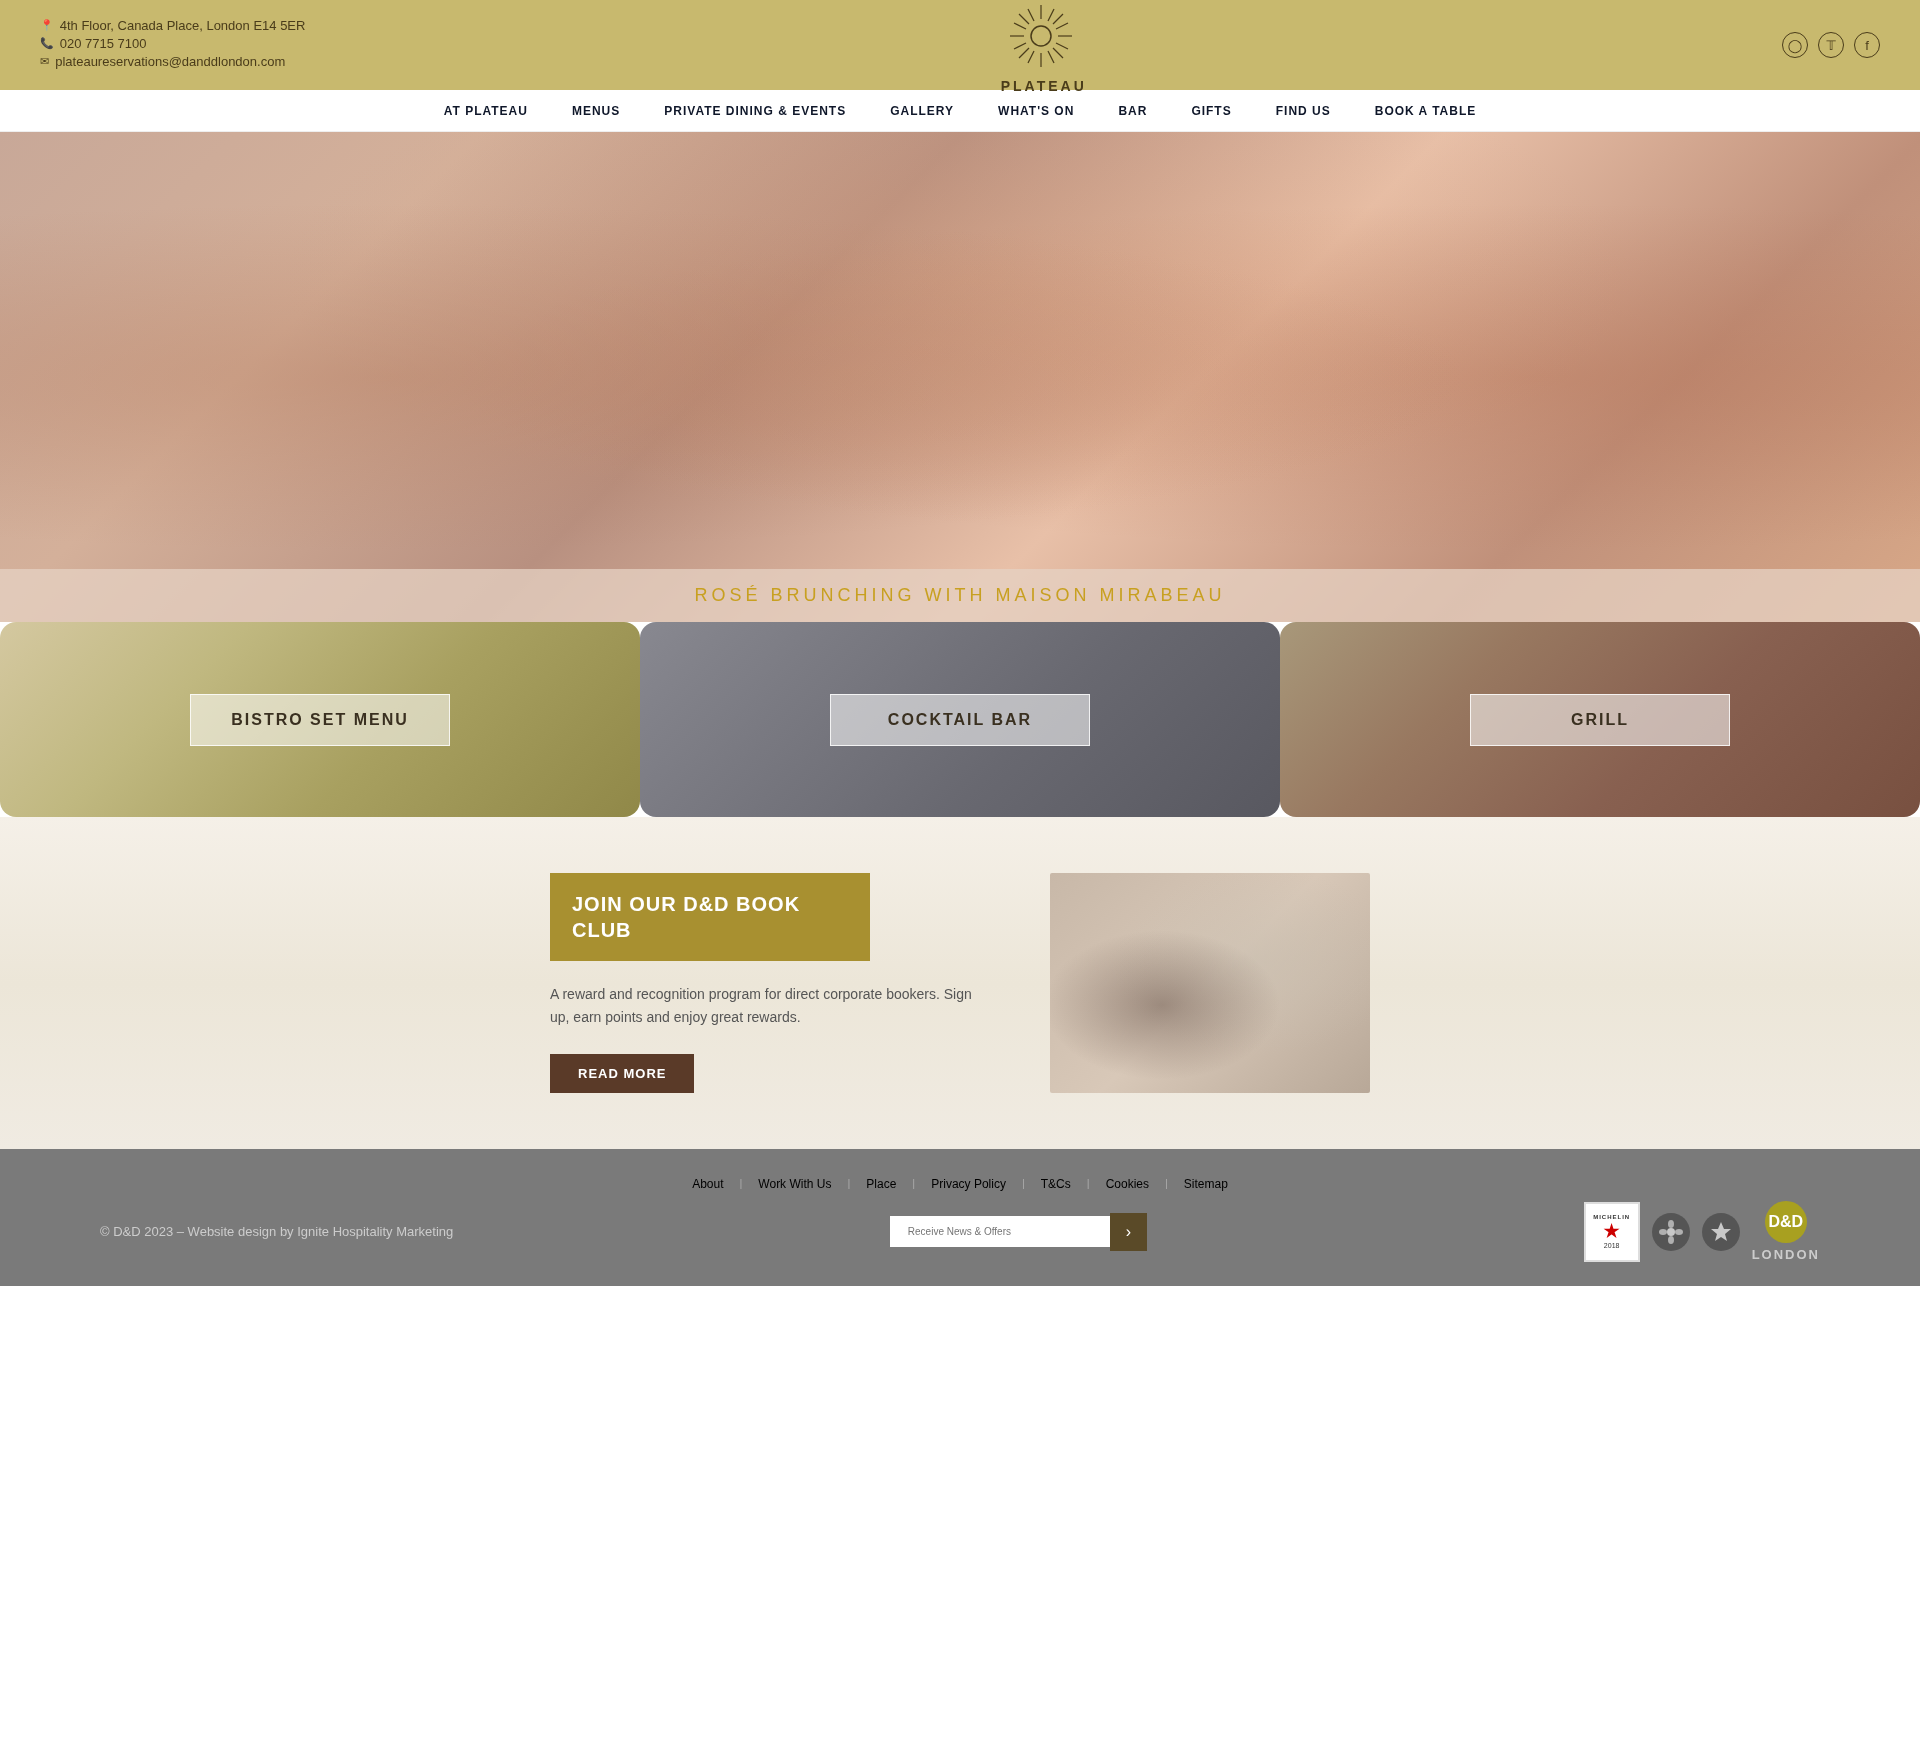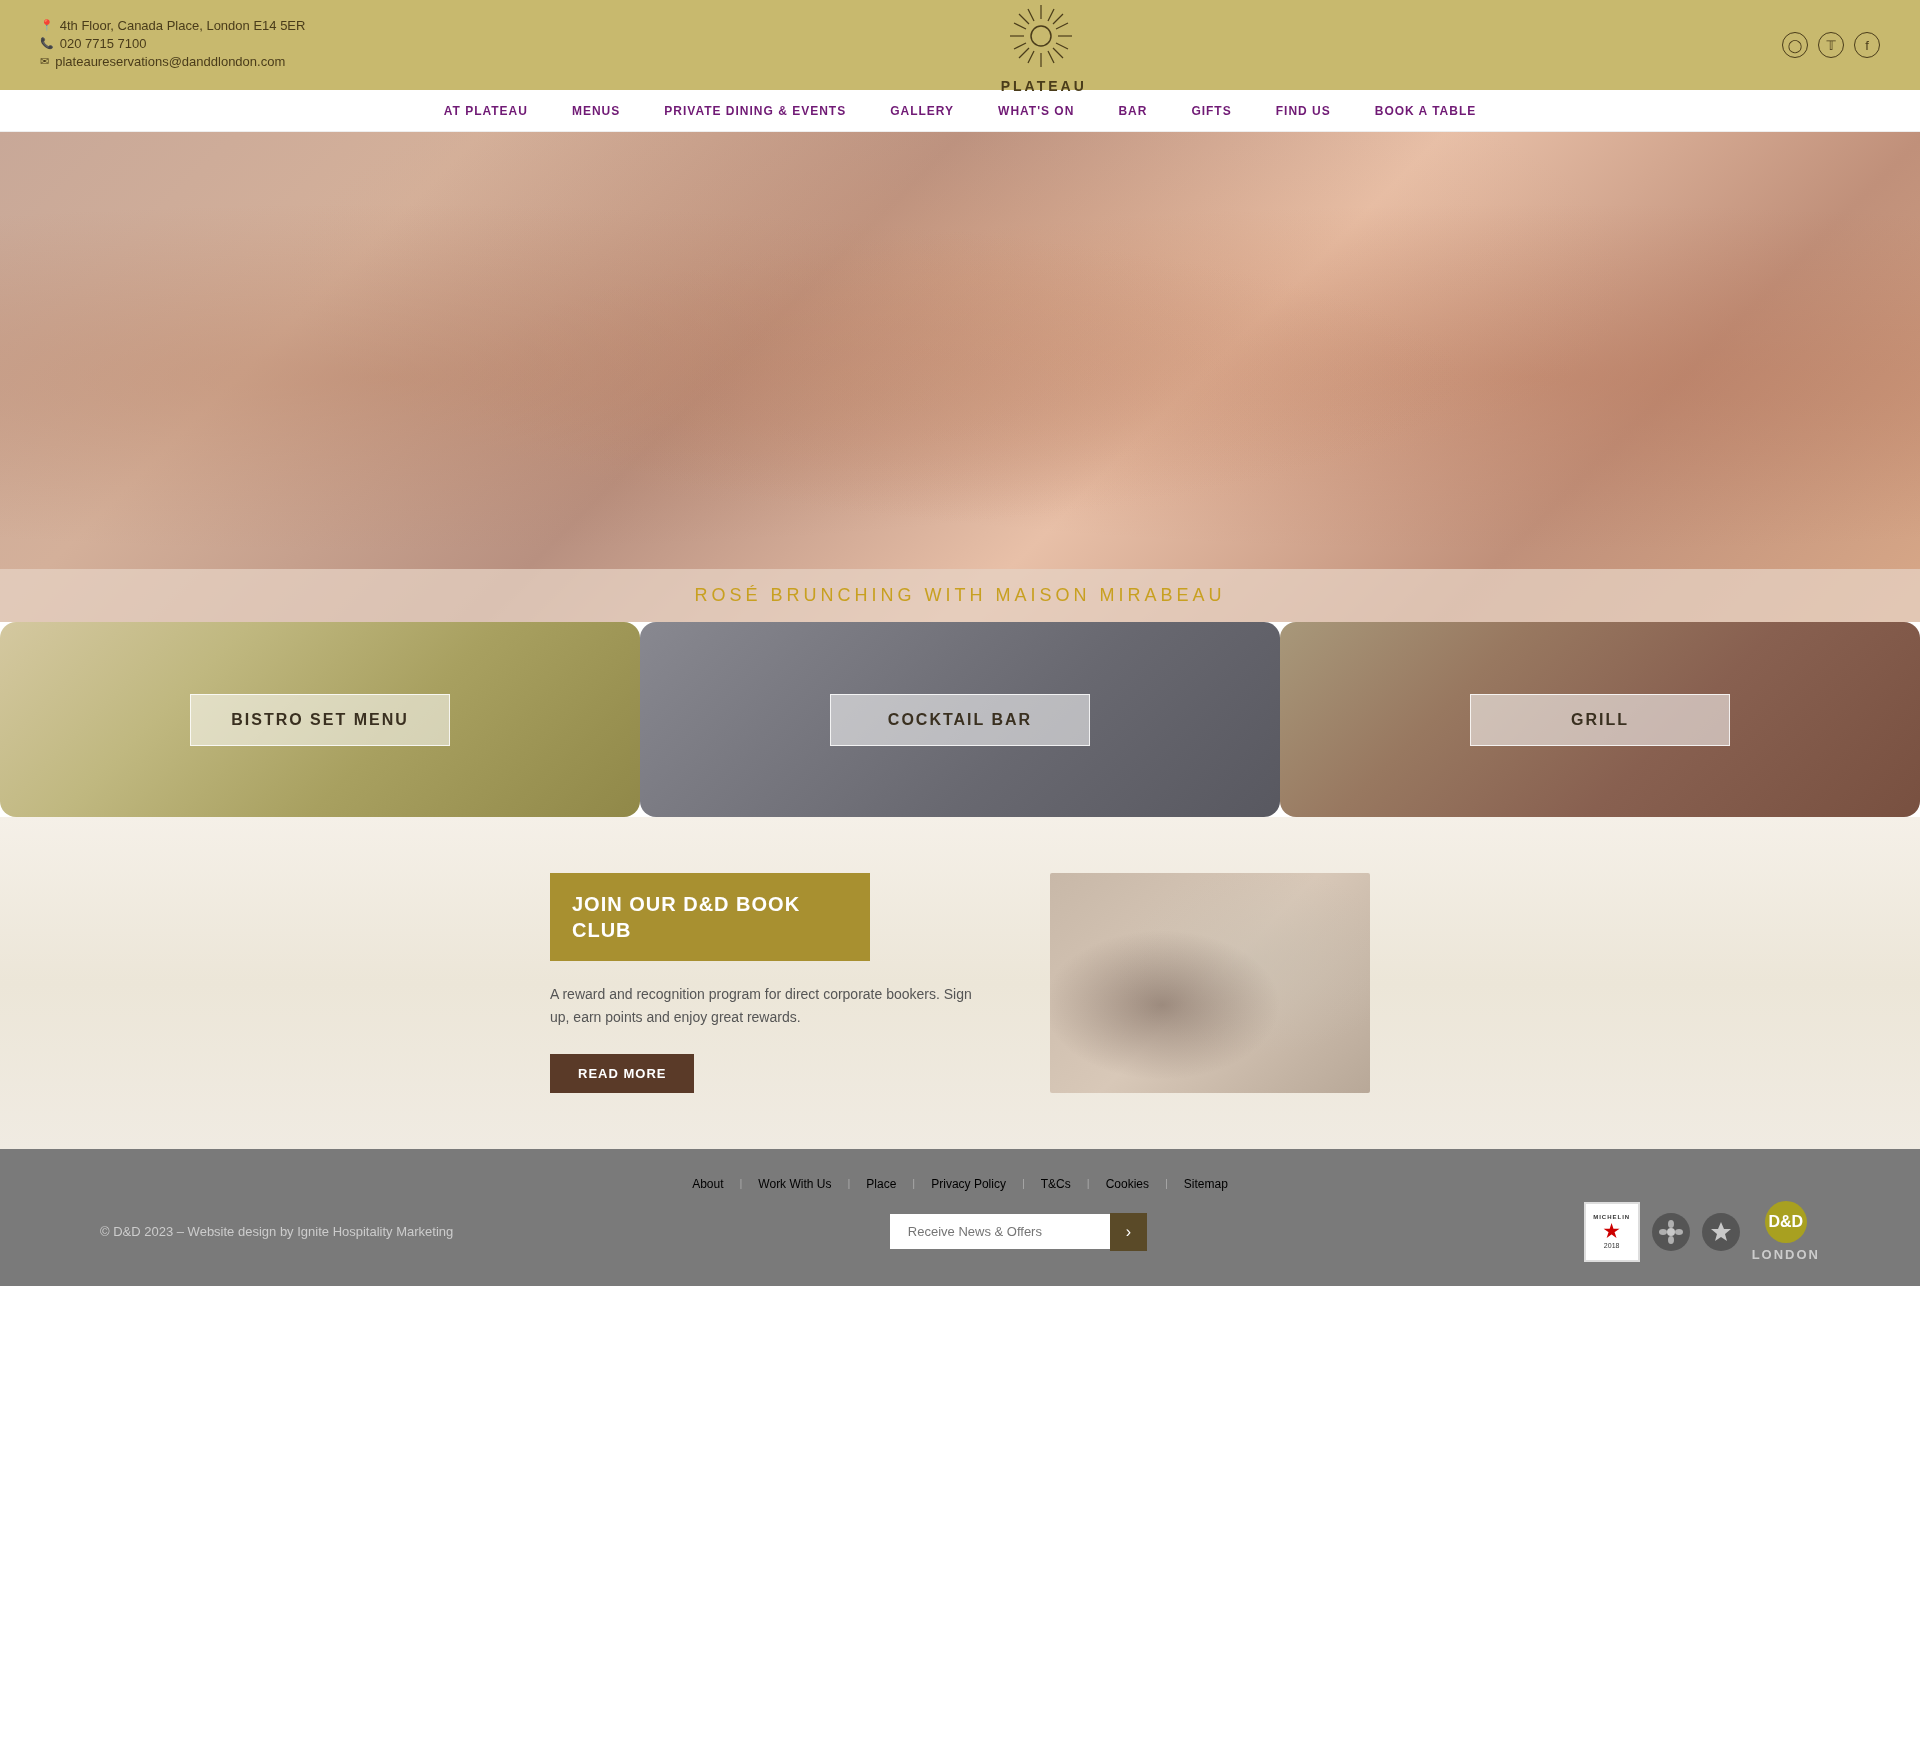--- a/index.html
+++ b/index.html
@@ -44,21 +44,21 @@
       justify-content: center;
       gap: 36px;
       padding: 0;
       height: 42px;
       border-bottom: 1px solid #eee;
     }
     .nav-item {
       font-size: 12px;
       font-weight: bold;
       letter-spacing: 1px;
-      color: #701a75;
+      color: #0f172a;
       cursor: pointer;
       text-transform: uppercase;
       padding: 0 4px;
     }
 
     
     .hero {
       width: 100%;
       height: 490px;
       background: linear-gradient(to bottom, #d4a0a0 0%, #c89090 30%, #b07070 60%, #e8b0a0 100%);
@@ -215,21 +215,21 @@
     }
     .footer-newsletter {
       display: flex;
       align-items: center;
       gap: 0;
     }
     .newsletter-input {
       background: #fff;
       border: none;
       padding: 10px 18px;
-      font-size: 13px;
+      font-size: 10px;
       color: #555;
       width: 220px;
       outline: none;
     }
     .newsletter-btn {
       background: #5a4a28;
       color: #fff;
       border: none;
       padding: 10px 16px;
       font-size: 16px;

